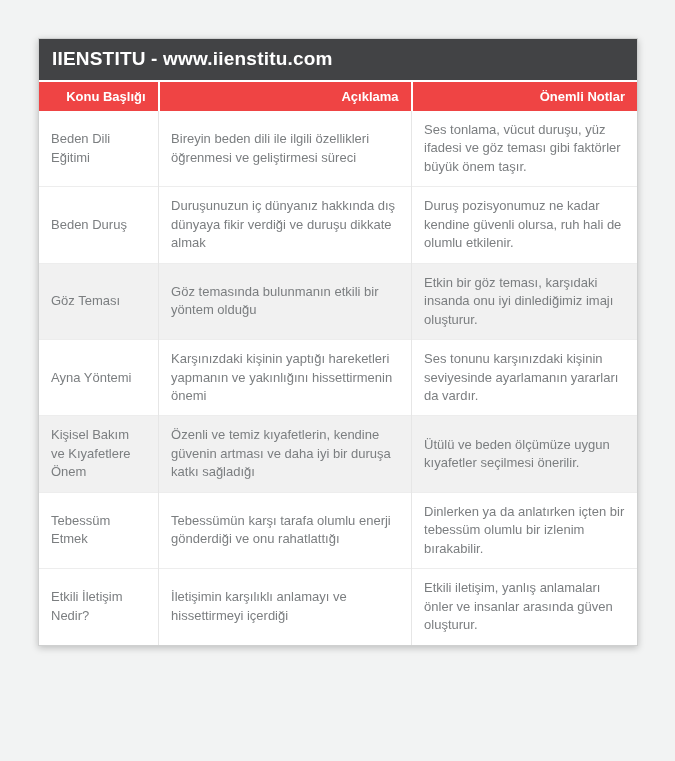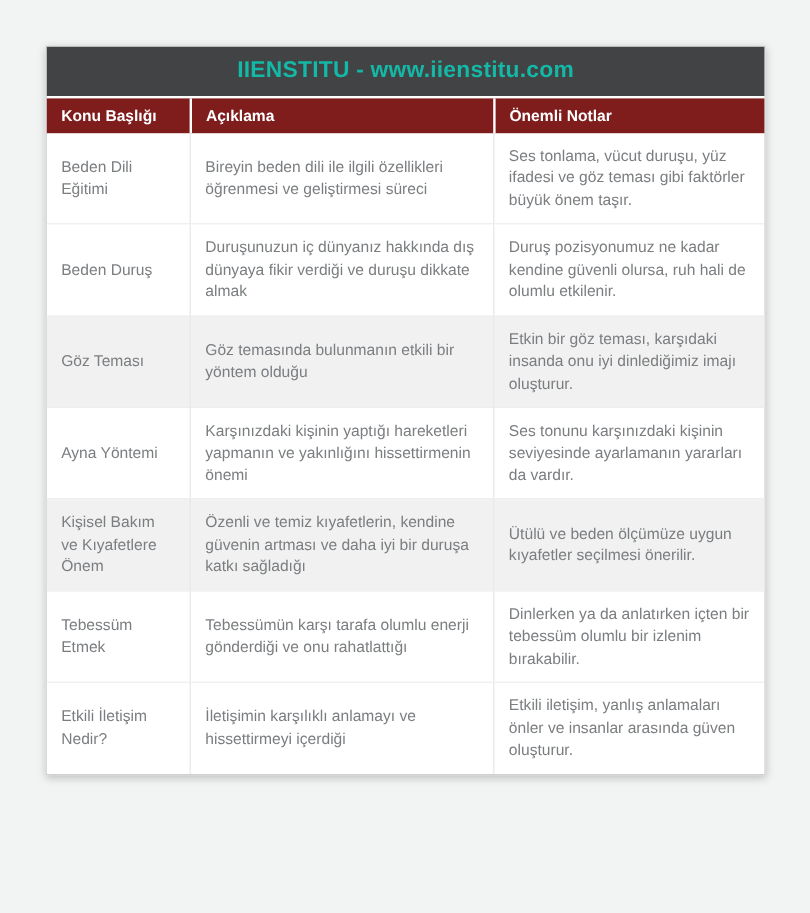--- a/index.html
+++ b/index.html
@@ -12,42 +12,41 @@
   .content-card {
     position: absolute;
     left: 38px; top: 38px;
     width: 600px;
     background: #ffffff;
     border: 1px solid #cfd0d0;
     box-shadow: 0 2px 7px rgba(0,0,0,0.22);
   }
   .title-bar {
     background: #424345;
-    color: #14b8a6;
+    color: #ffffff;
     font-size: 19px;
     font-weight: bold;
     padding: 9px 13px 10px 13px;
     margin-bottom: 2px;
     letter-spacing: 0.2px;
-    text-align: center;
   }
   table.data-table {
     width: 100%;
     border-collapse: collapse;
     table-layout: fixed;
   }
   col.c-topic { width: 20%; }
   col.c-desc  { width: 42.3%; }
   col.c-notes { width: 37.7%; }
   th {
-    background: #7f1d1d;
+    background: #ef4444;
     color: #ffffff;
     font-size: 13px;
     font-weight: bold;
-    text-align: left;
+    text-align: right;
     padding: 7px 12px;
     border-left: 2px solid #ffffff;
   }
   th:first-child { border-left: none; }
   td {
     font-size: 13px;
     color: #7b7e80;
     line-height: 1.42;
     vertical-align: middle;
     padding: 10px 12px;

